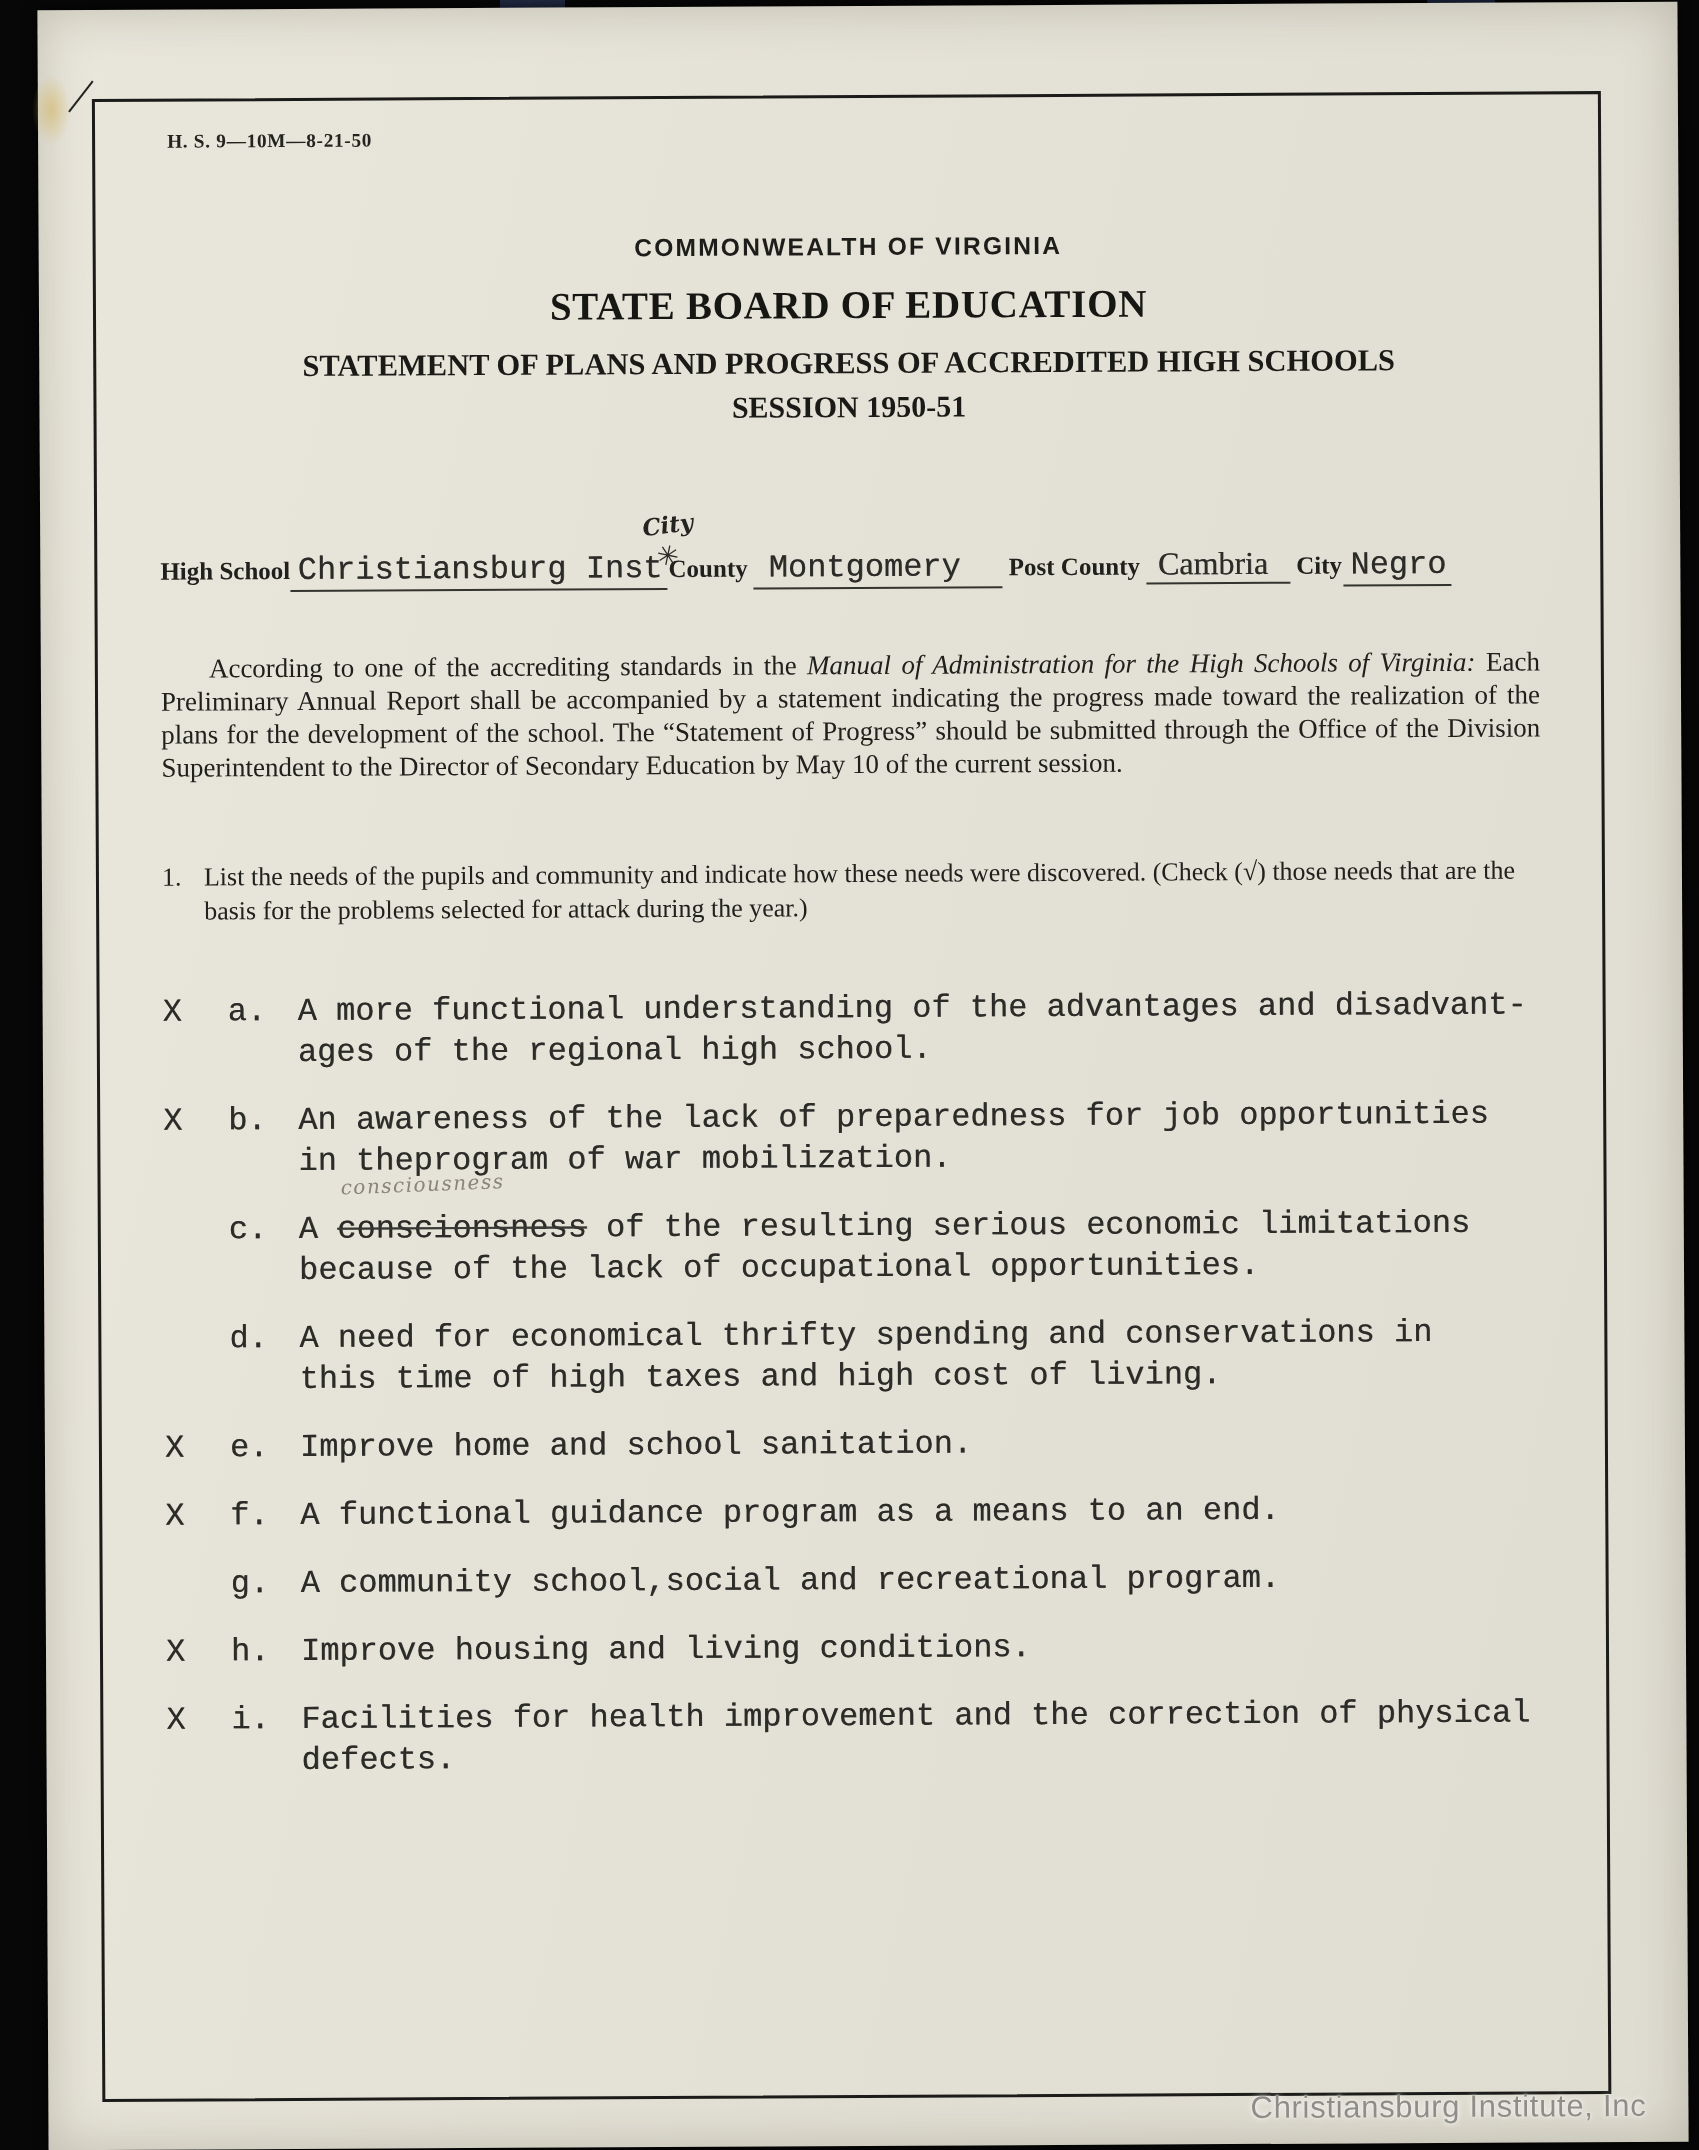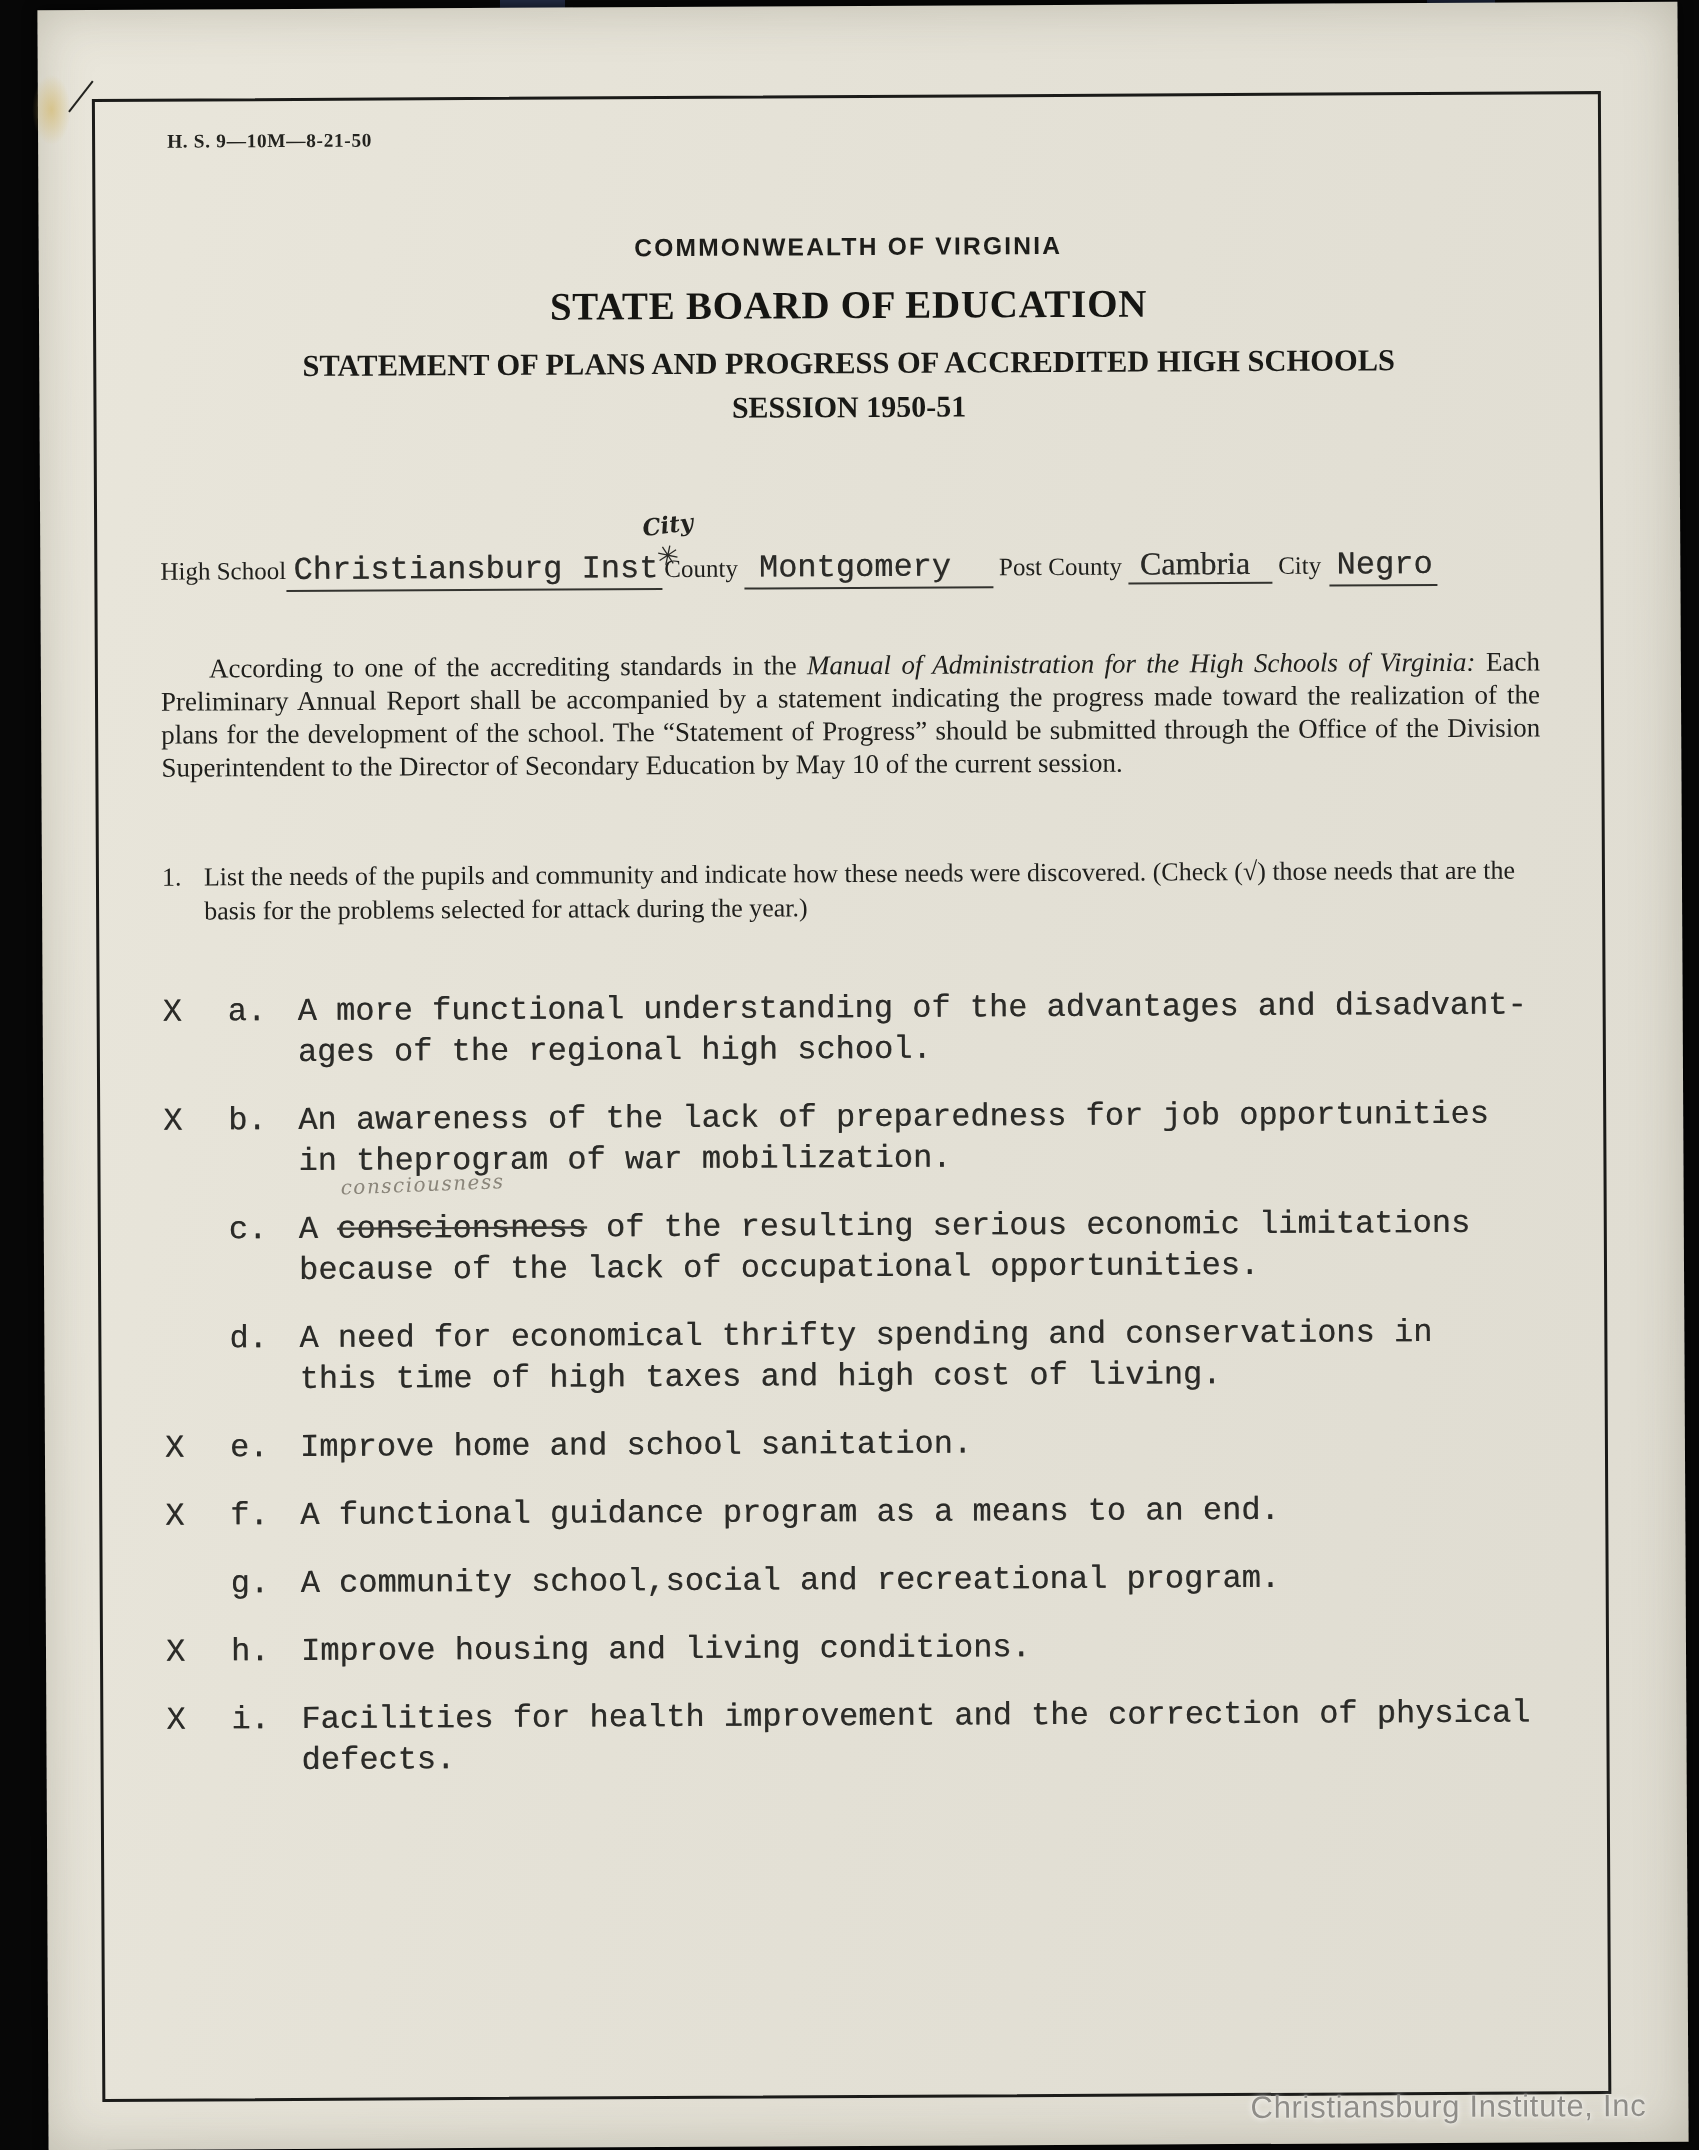--- a/index.html
+++ b/index.html
@@ -61,30 +61,30 @@
     color:#2b2b28;
     text-shadow:0.4px 0 0 rgba(43,43,40,0.65);
   }
 
   .fields{
     margin-top:125px;
     display:flex;align-items:baseline;
     position:relative;
     white-space:nowrap;
   }
-  .flabel{font-size:25px;color:#20201d;}
+  .flabel{font-size:25px;color:#20201d;font-weight:bold;}
   .fvalue{
     font-size:32px;
     border-bottom:2.2px solid #33332f;
     line-height:1;
   }
   .fv-hs{padding:0 4.5px 3px 7.4px;margin-right:1.5px;}
   .fv-county{padding:0 42px 3px 15px;margin:0 6px;}
   .fv-po{padding:0 22px 3px 12px;margin:0 6px;font-family:Liberation Serif, serif;}
-  .fv-race{padding:0 4.5px 3px 7.4px;margin-left:8px;}
+  .fv-race{padding:0 4.5px 3px 7.4px;margin-left:1px;}
   .hand-city{
     position:absolute;left:482px;top:-37px;
     font:italic bold 23px/1 "DejaVu Serif", serif;
     color:#23231f;
     transform:rotate(-7deg);
   }
   .hand-star{
     position:absolute;left:496px;top:-10.4px;
     font-size:27px;color:#2a2a26;
     transform:rotate(12deg);

